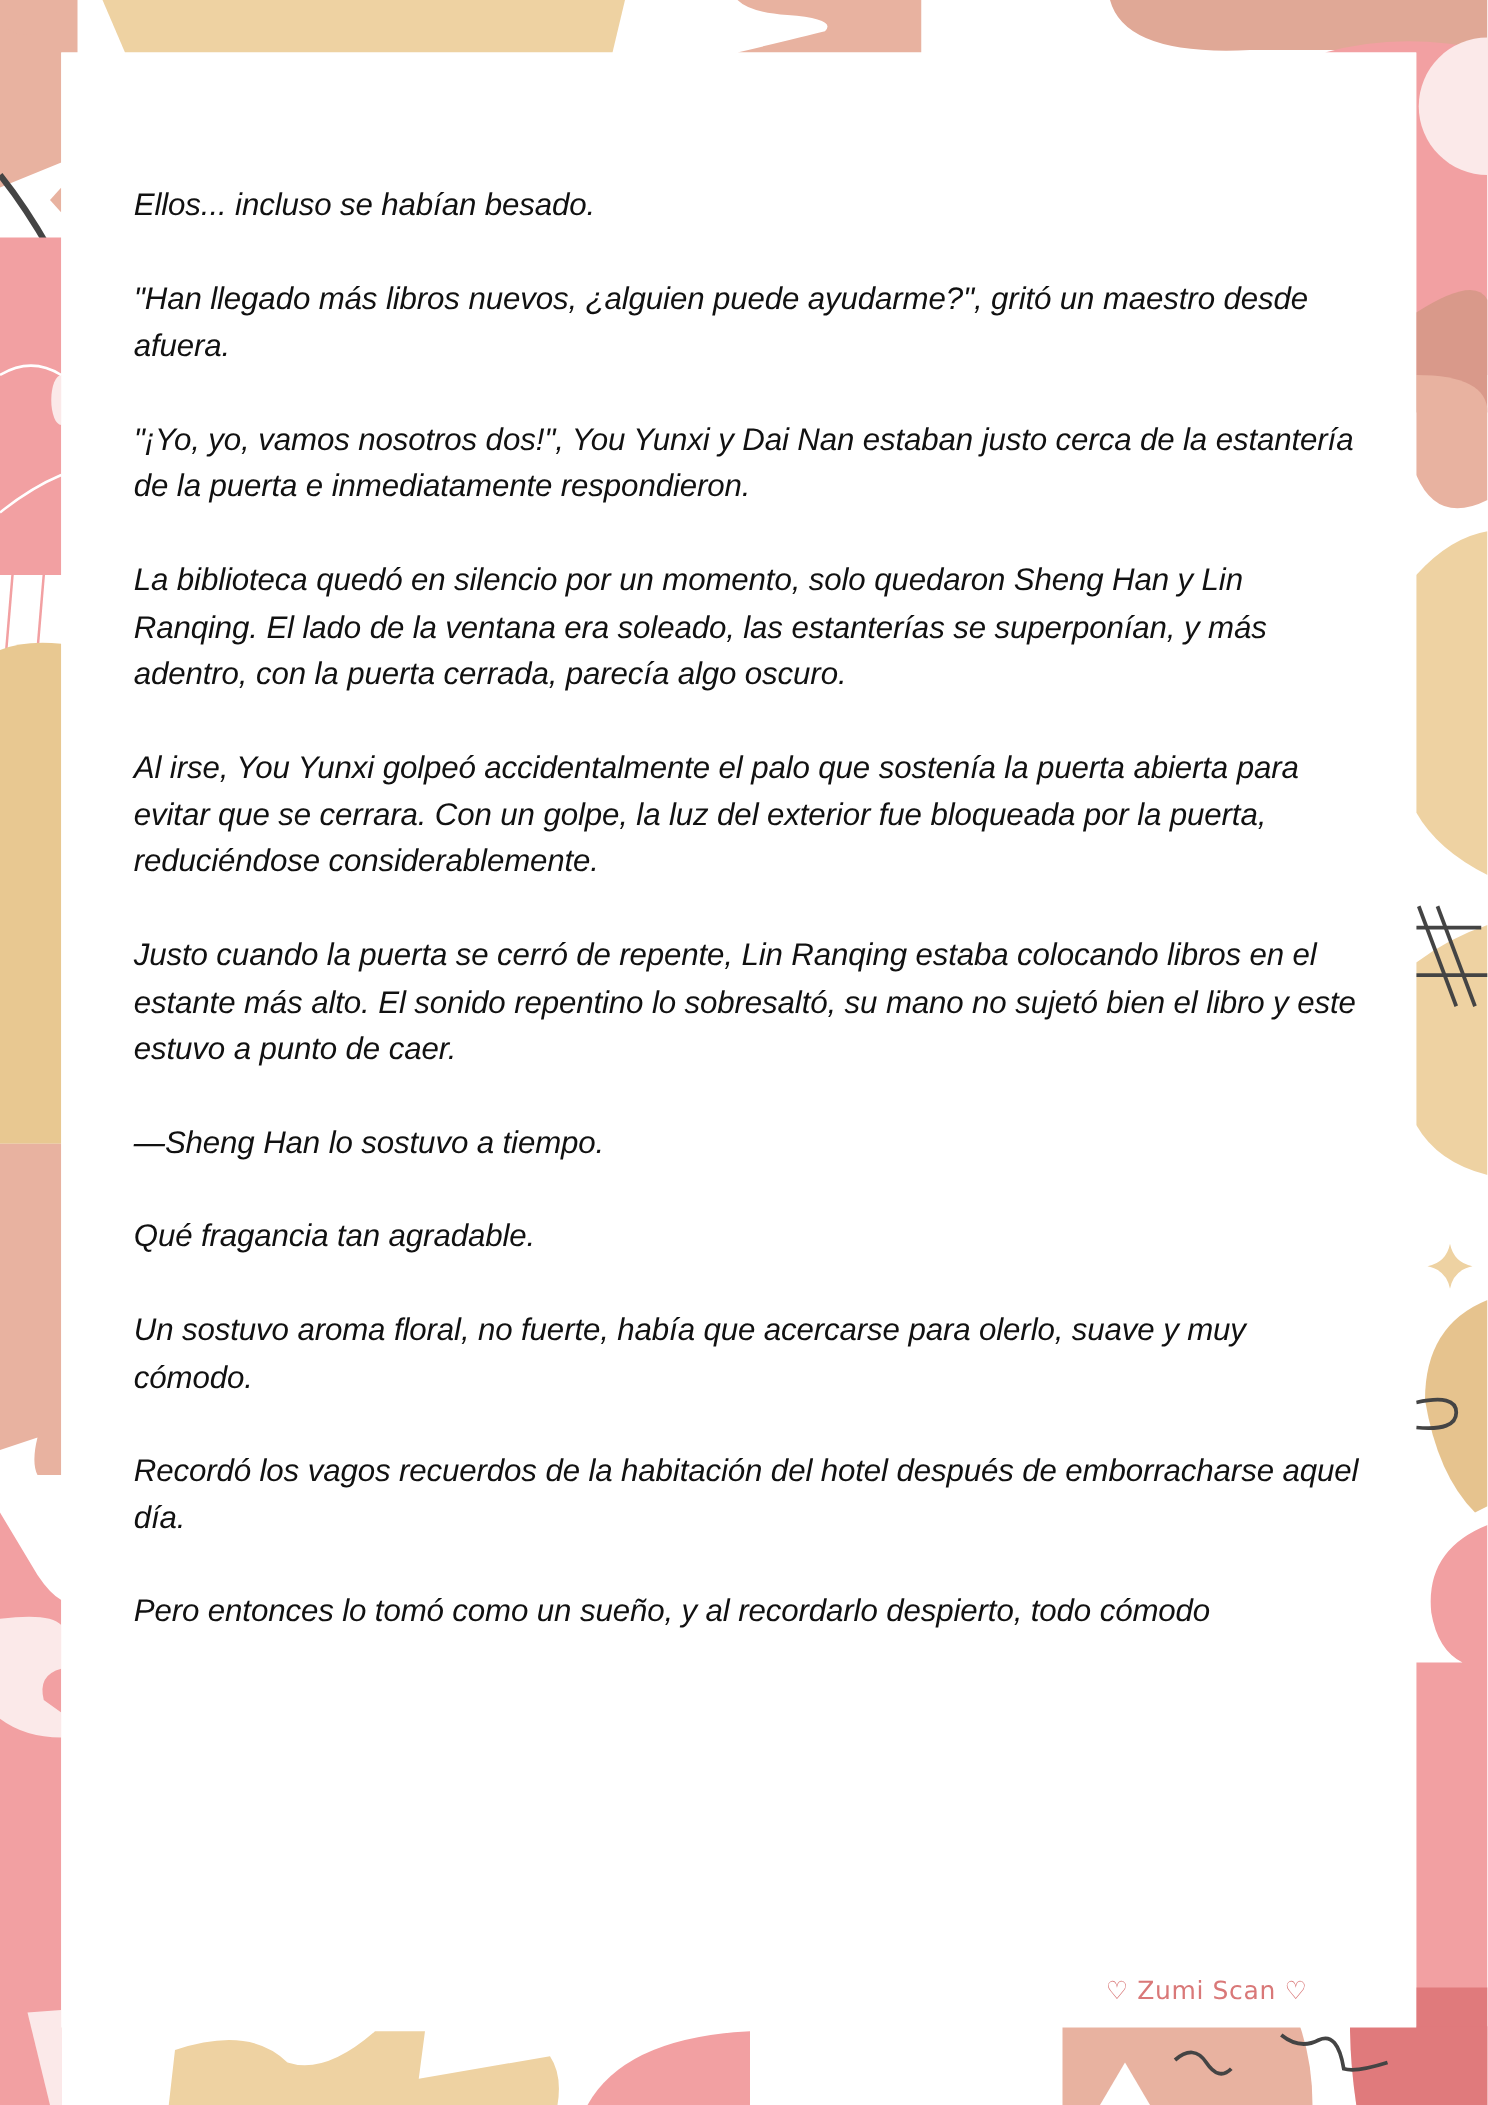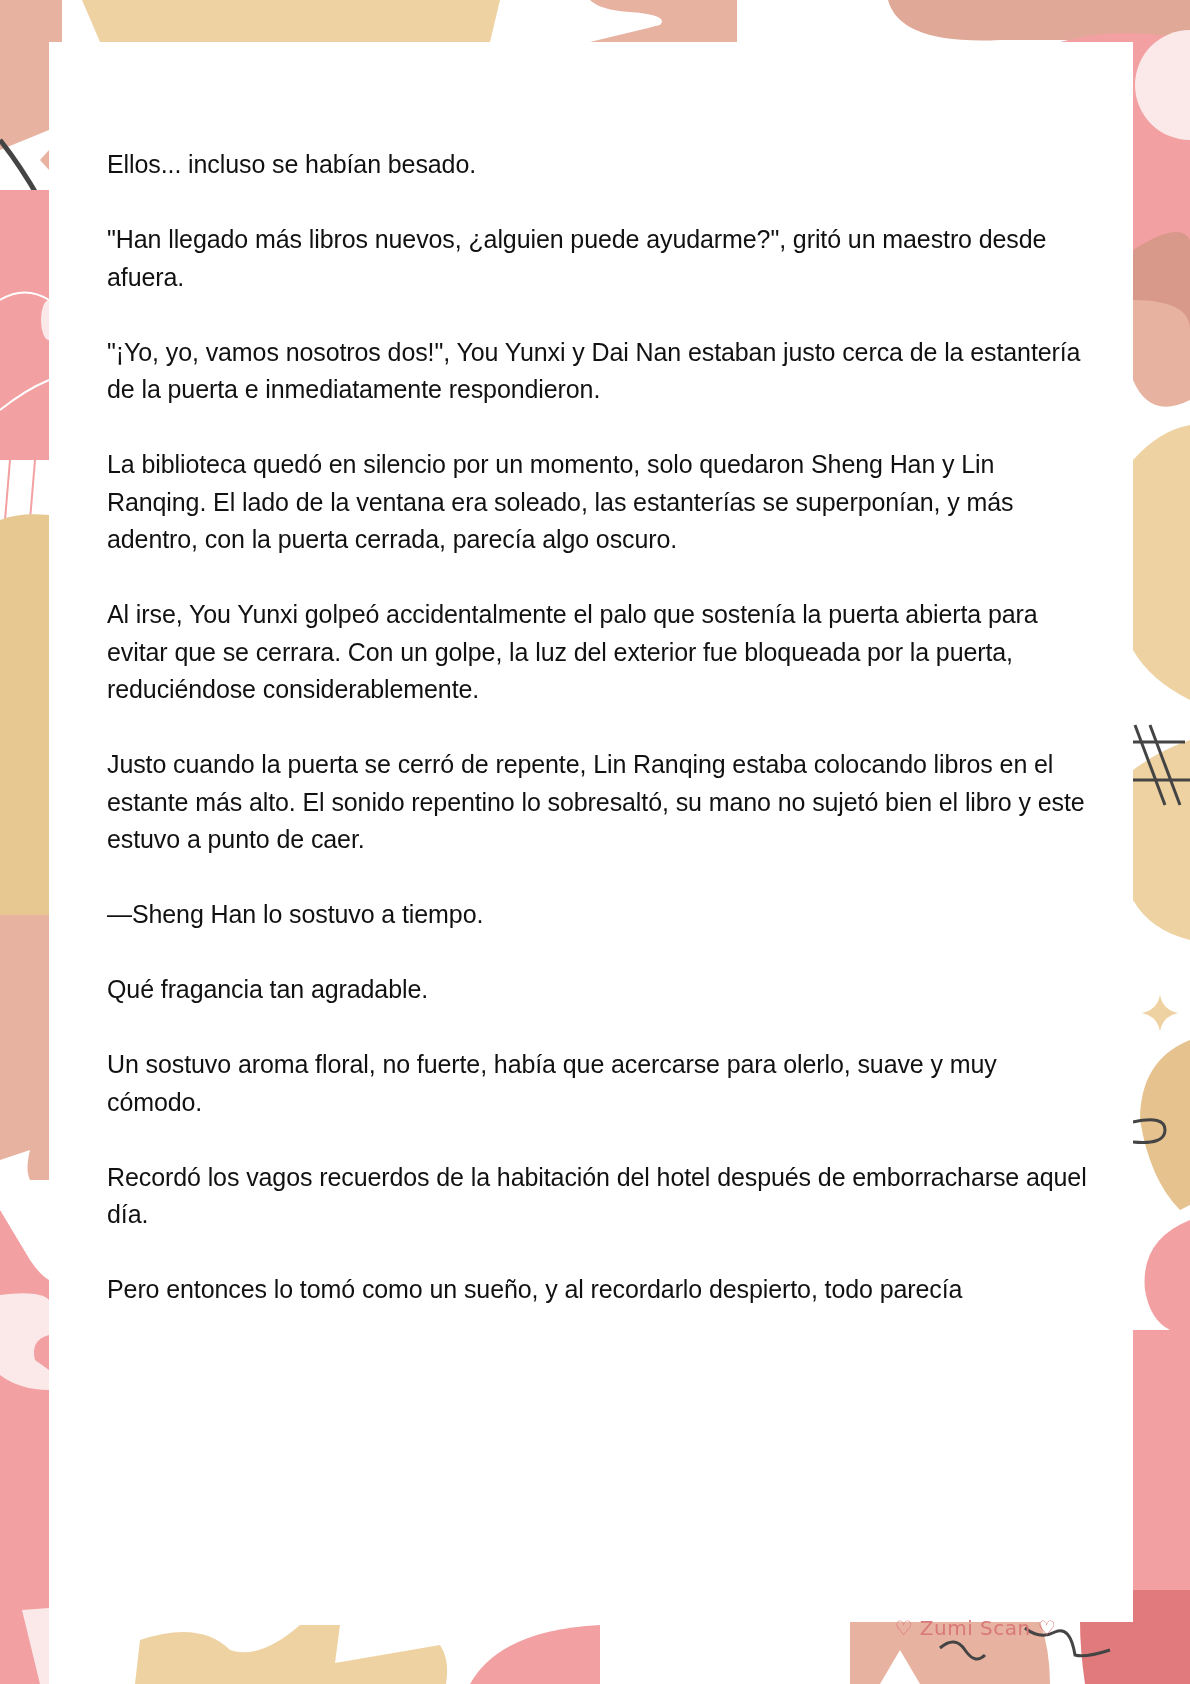--- a/index.html
+++ b/index.html
@@ -11,27 +11,27 @@
     .deco { position: absolute; }
     .page {
       position: absolute; left: 49px; top: 42px; width: 1084px; height: 1580px;
       background: #ffffff; z-index: 2;
     }
     .content {
       position: absolute; left: 58px; top: 104px; width: 990px;
       font-family: "Liberation Sans", sans-serif;
       font-size: 25px; line-height: 37.5px; color: #111111;
       letter-spacing: -0.1px;
+      font-style: italic;
     }
     .content p { margin: 0 0 37.5px 0; }
     .footer {
-      position: absolute; right: 134px; top: 1580px; z-index: 3;
+      position: absolute; right: 144px; top: 1580px; z-index: 3;
       font-family: "DejaVu Sans", sans-serif; font-size: 20px; color: #d97878;
       letter-spacing: 0.5px;
-      margin-top: 36px;
     }
   </style>
 </head>
 <body>
 
 <svg class="deco" width="1190" height="1684" style="left:0;top:0;z-index:1">
 
   <path d="M0 0 H62 V42 H49 V130 L0 150 Z" fill="#e8b2a0"></path>
   <path d="M0 20 Q30 40 45 10 L40 0 Z" fill="#e8b2a0"></path>
 
@@ -93,17 +93,17 @@
     <p>Ellos... incluso se habían besado.</p>
     <p>"Han llegado más libros nuevos, ¿alguien puede ayudarme?", gritó un maestro desde afuera.</p>
     <p>"¡Yo, yo, vamos nosotros dos!", You Yunxi y Dai Nan estaban justo cerca de la estantería de la puerta e inmediatamente respondieron.</p>
     <p>La biblioteca quedó en silencio por un momento, solo quedaron Sheng Han y Lin Ranqing. El lado de la ventana era soleado, las estanterías se superponían, y más adentro, con la puerta cerrada, parecía algo oscuro.</p>
     <p>Al irse, You Yunxi golpeó accidentalmente el palo que sostenía la puerta abierta para evitar que se cerrara. Con un golpe, la luz del exterior fue bloqueada por la puerta, reduciéndose considerablemente.</p>
     <p>Justo cuando la puerta se cerró de repente, Lin Ranqing estaba colocando libros en el estante más alto. El sonido repentino lo sobresaltó, su mano no sujetó bien el libro y este estuvo a punto de caer.</p>
     <p>—Sheng Han lo sostuvo a tiempo.</p>
     <p>Qué fragancia tan agradable.</p>
     <p>Un sostuvo aroma floral, no fuerte, había que acercarse para olerlo, suave y muy cómodo.</p>
     <p>Recordó los vagos recuerdos de la habitación del hotel después de emborracharse aquel día.</p>
-    <p>Pero entonces lo tomó como un sueño, y al recordarlo despierto, todo parecía</p>
+    <p>Pero entonces lo tomó como un sueño, y al recordarlo despierto, todo cómodo</p>
   </div>
 </div>
 
 <div class="footer">♡ Zumi Scan ♡</div>
 
 </body></html>

